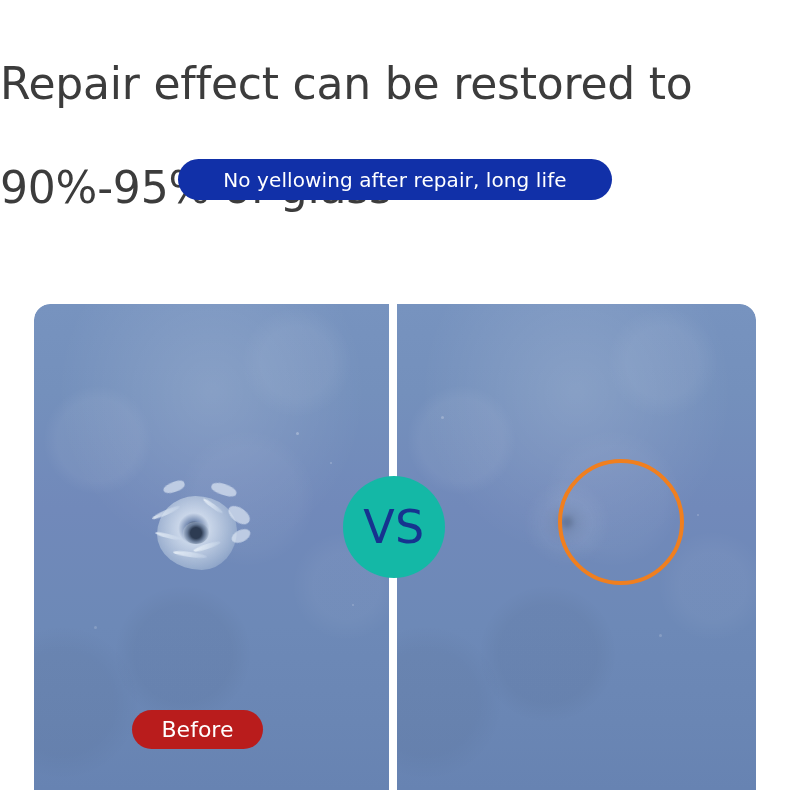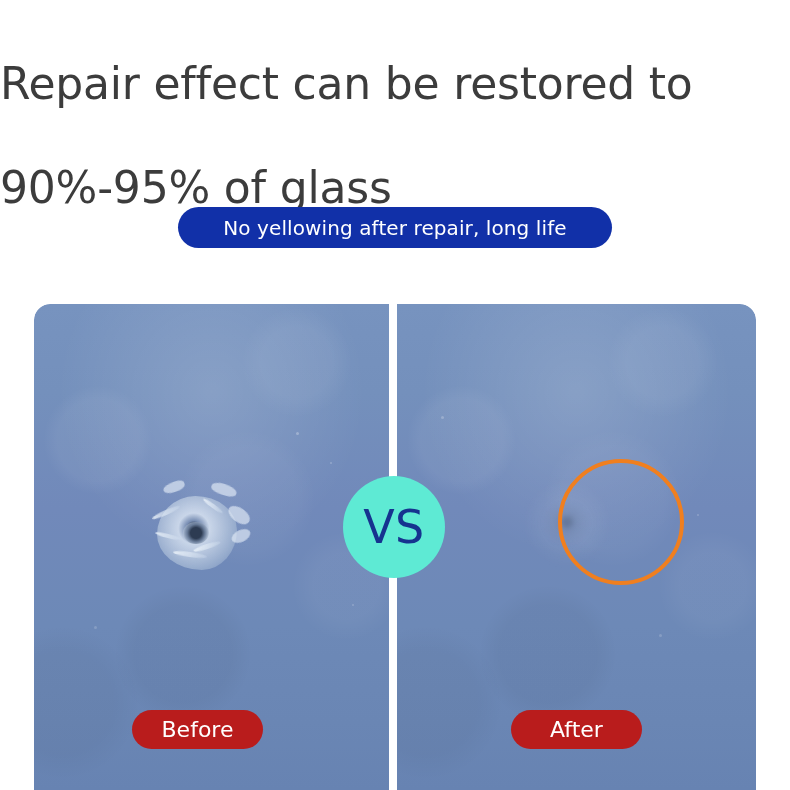--- a/index.html
+++ b/index.html
@@ -31,21 +31,20 @@
   .badge{
     position:absolute;
     left:178px; top:159px;
     width:434px; height:41px;
     background:#1130a8;
     border-radius:21px;
     display:flex;
     align-items:center;
     justify-content:center;
     box-sizing:border-box;
-    margin-top:48px;
   }
   .badge-text{
     color:#ffffff;
     font-size:20px;
     line-height:20px;
     letter-spacing:0.1px;
     font-family:"DejaVu Sans", sans-serif;
     font-weight:400;
   }
 
@@ -175,21 +174,21 @@
     border-radius:50%;
     box-sizing:border-box;
     pointer-events:none;
   }
 
   
   .vs{
     position:absolute;
     left:343px; top:476px;
     width:102px; height:102px;
-    background:#5eead4;
+    background:#14b8a6;
     border-radius:50%;
     display:flex;
     align-items:center;
     justify-content:center;
     z-index:5;
   }
   .vs-text{
     color:#16338f;
     font-size:46px;
     line-height:46px;
@@ -269,22 +268,19 @@
     <div class="glass"></div>
 
     <span class="speck" style="left:44px;top:112px;width:3px;height:3px;opacity:.45;"></span>
     <span class="speck" style="left:300px;top:210px;width:2px;height:2px;opacity:.40;"></span>
     <span class="speck" style="left:262px;top:330px;width:3px;height:3px;opacity:.35;"></span>
 
     <div class="repaired-halo"></div>
     <div class="repaired-spot"></div>
     <div class="orange-circle"></div>
 
-    <div class="caption caption-after" style="position:absolute;top:406px;left:114px;">
-      <span class="caption-text">After</span>
-    </div>
   </div>
 
   <div class="vs" style="left:309px;top:172px;">
     <span class="vs-text">VS</span>
   </div>
 
 </div>
 
 </body></html>

